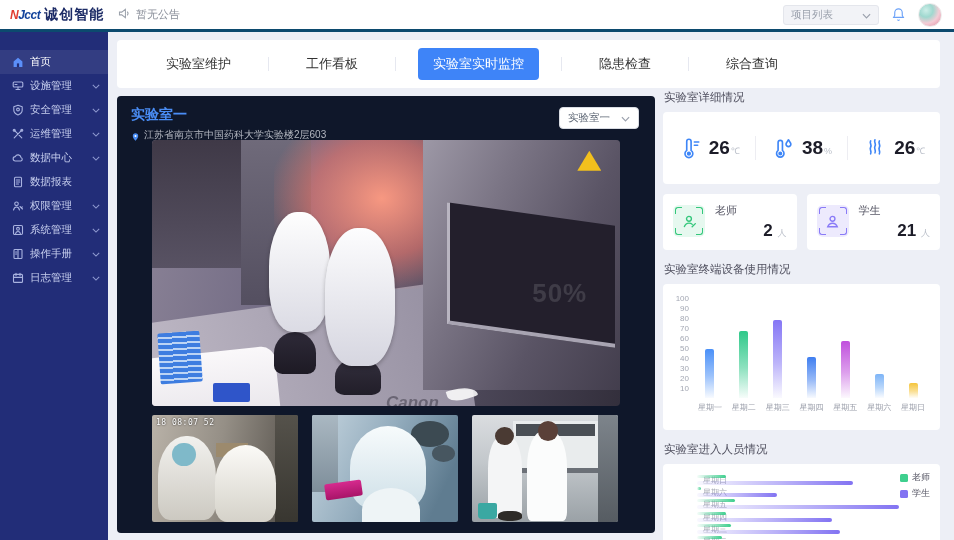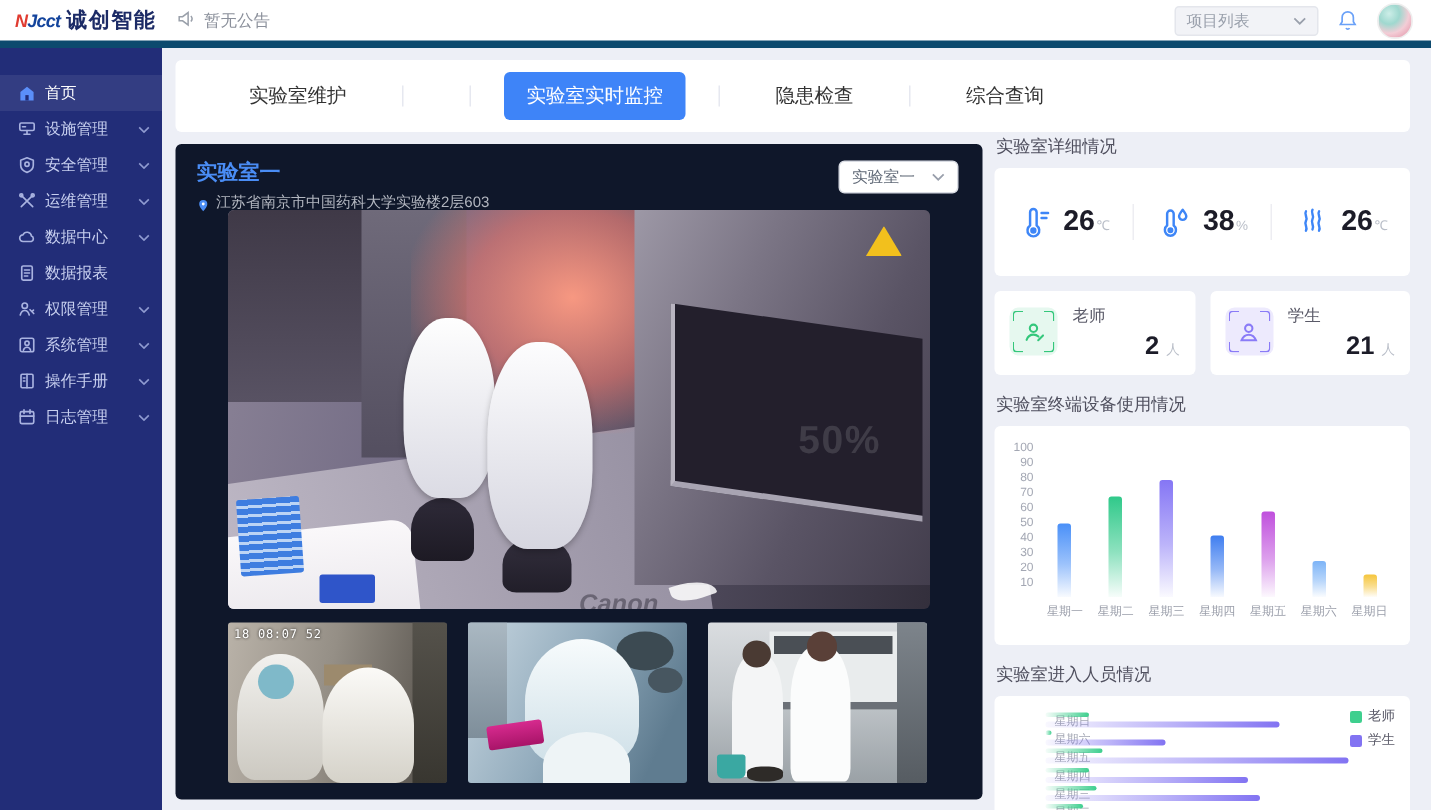--- a/index.html
+++ b/index.html
@@ -1,20 +1,20 @@
 <!DOCTYPE html>
 <html><head>
 <meta charset="utf-8">
 <style>
   html,body{margin:0;padding:0;background:#dfe2ee;}
   *{box-sizing:border-box;}
   #app{position:relative;width:954px;height:540px;background:#edeff6;font-family:"Liberation Sans",sans-serif;overflow:hidden;}
 
   
-  .topbar{position:absolute;top:0;left:0;right:0;height:32px;background:#fff;border-bottom:5px solid #0c4a6e;display:flex;align-items:center;z-index:5;}
+  .topbar{position:absolute;top:0;left:0;right:0;height:32px;background:#fff;border-bottom:3px solid #0c4a6e;display:flex;align-items:center;z-index:5;}
   .logo{width:108px;padding-left:10px;display:flex;align-items:center;gap:4px;flex:0 0 auto;}
   .logo-en{font-style:italic;font-weight:bold;font-size:12px;color:#14449c;letter-spacing:-0.5px;}
   .logo-en b{color:#e03c31;}
   .logo-cn{font-size:14px;font-weight:bold;color:#1c2b66;letter-spacing:1px;}
   .notice{display:flex;align-items:center;gap:5px;margin-left:10px;font-size:11px;color:#8b909b;}
   .top-right{margin-left:auto;display:flex;align-items:center;gap:12px;padding-right:12px;}
   .proj-select{width:96px;height:20px;background:#f2f3f7;border:1px solid #e4e6ec;border-radius:3px;display:flex;align-items:center;padding:0 7px;font-size:10.5px;color:#9aa0ac;cursor:pointer;}
   .proj-select .chev{margin-left:auto;}
   .avatar{width:24px;height:24px;border-radius:50%;background:radial-gradient(circle at 32% 28%,#cdeee8 0%,#9fd8cf 32%,#f3cdd6 60%,#e0899f 100%);border:1px solid #eee;}
 
@@ -284,20 +284,21 @@
           <svg width="8" height="5" viewBox="0 0 10 6">
             <path d="M1 1l4 4 4-4" stroke="#8f9ad0" fill="none" stroke-width="1.3"></path>
           </svg>
         </span>
       </div>
     </div>
 
   <div class="tabcard" id="tabbar">
       <div class="tab">实验室维护</div>
       <div class="tab-sep"></div>
+      <div class="tab">工作看板</div>
       <div class="tab-sep"></div>
       <div class="tab active">实验室实时监控</div>
       <div class="tab-sep"></div>
       <div class="tab">隐患检查</div>
       <div class="tab-sep"></div>
       <div class="tab">综合查询</div>
     </div>
 
   <div class="leftcard">
     <div class="lab-title">实验室一</div>

